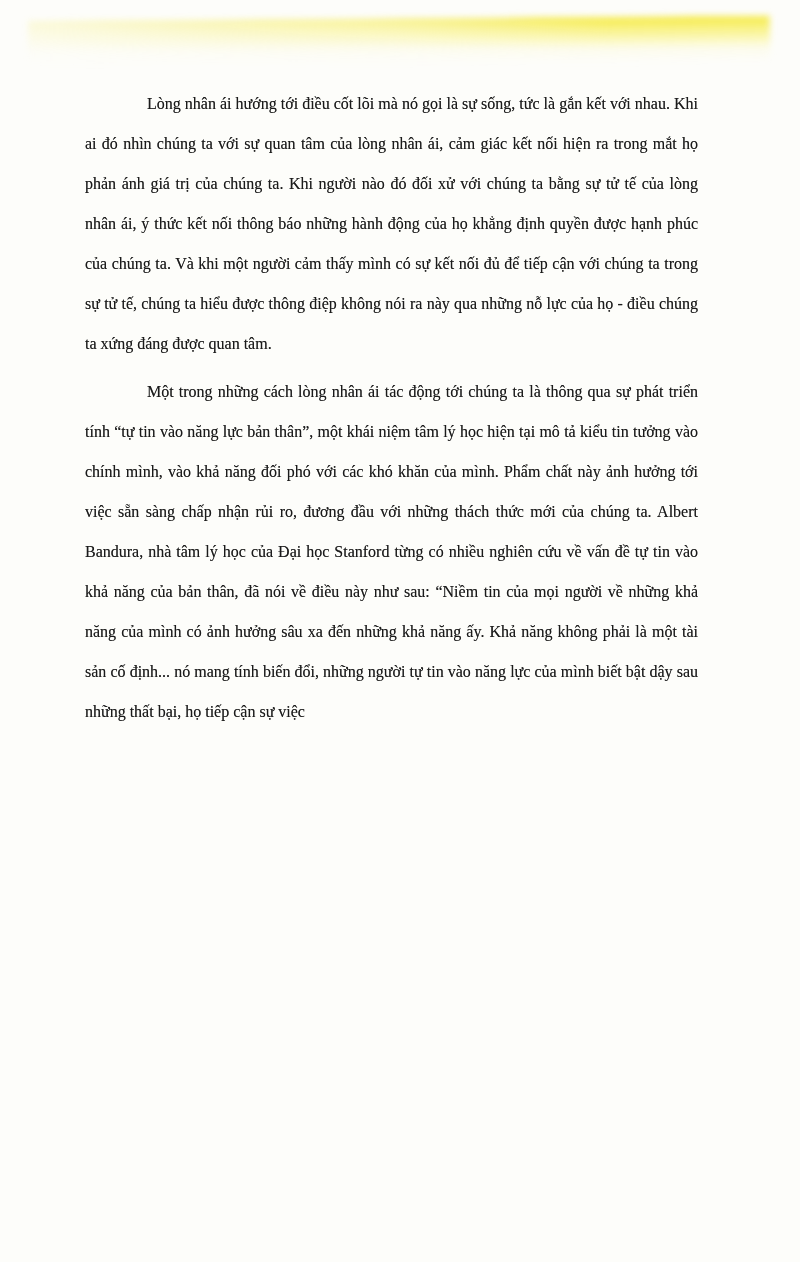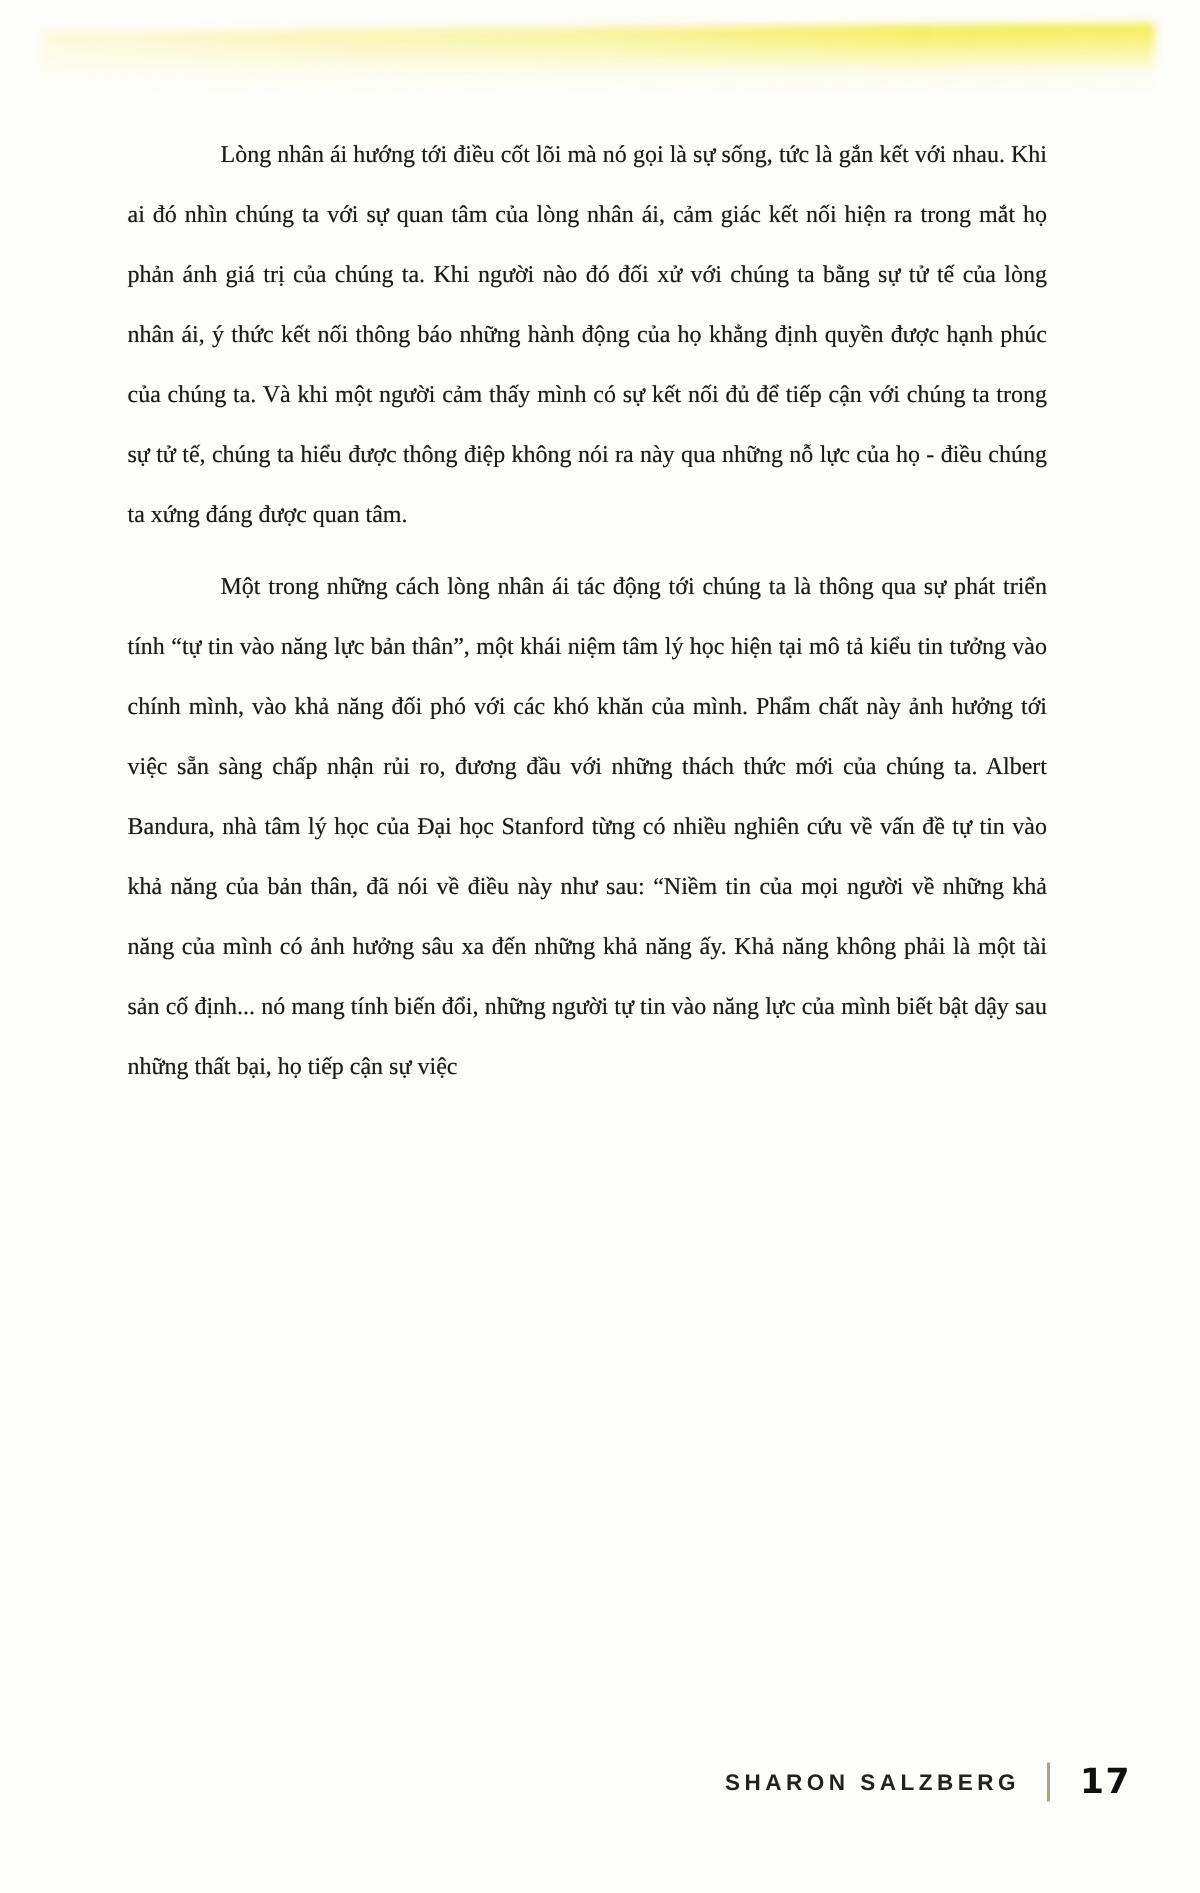--- a/index.html
+++ b/index.html
@@ -98,19 +98,14 @@
 
 <div class="page">
 
   <div class="band"></div>
 
   <div class="body-text">
       <p class="para">Lòng nhân ái hướng tới điều cốt lõi mà nó gọi là sự sống, tức là gắn kết với nhau. Khi ai đó nhìn chúng ta với sự quan tâm của lòng nhân ái, cảm giác kết nối hiện ra trong mắt họ phản ánh giá trị của chúng ta. Khi người nào đó đối xử với chúng ta bằng sự tử tế của lòng nhân ái, ý thức kết nối thông báo những hành động của họ khẳng định quyền được hạnh phúc của chúng ta. Và khi một người cảm thấy mình có sự kết nối đủ để tiếp cận với chúng ta trong sự tử tế, chúng ta hiểu được thông điệp không nói ra này qua những nỗ lực của họ - điều chúng ta xứng đáng được quan tâm.</p>
       <p class="para">Một trong những cách lòng nhân ái tác động tới chúng ta là thông qua sự phát triển tính “tự tin vào năng lực bản thân”, một khái niệm tâm lý học hiện tại mô tả kiểu tin tưởng vào chính mình, vào khả năng đối phó với các khó khăn của mình. Phẩm chất này ảnh hưởng tới việc sẵn sàng chấp nhận rủi ro, đương đầu với những thách thức mới của chúng ta. Albert Bandura, nhà tâm lý học của Đại học Stanford từng có nhiều nghiên cứu về vấn đề tự tin vào khả năng của bản thân, đã nói về điều này như sau: “Niềm tin của mọi người về những khả năng của mình có ảnh hưởng sâu xa đến những khả năng ấy. Khả năng không phải là một tài sản cố định... nó mang tính biến đổi, những người tự tin vào năng lực của mình biết bật dậy sau những thất bại, họ tiếp cận sự việc</p>
     </div>
 
-  <div class="footer">
-    <span class="footer-author">SHARON SALZBERG</span>
-    <span class="footer-divider"></span>
-    <span class="footer-page">17</span>
-  </div>
 
 </div>
 
 </body></html>

